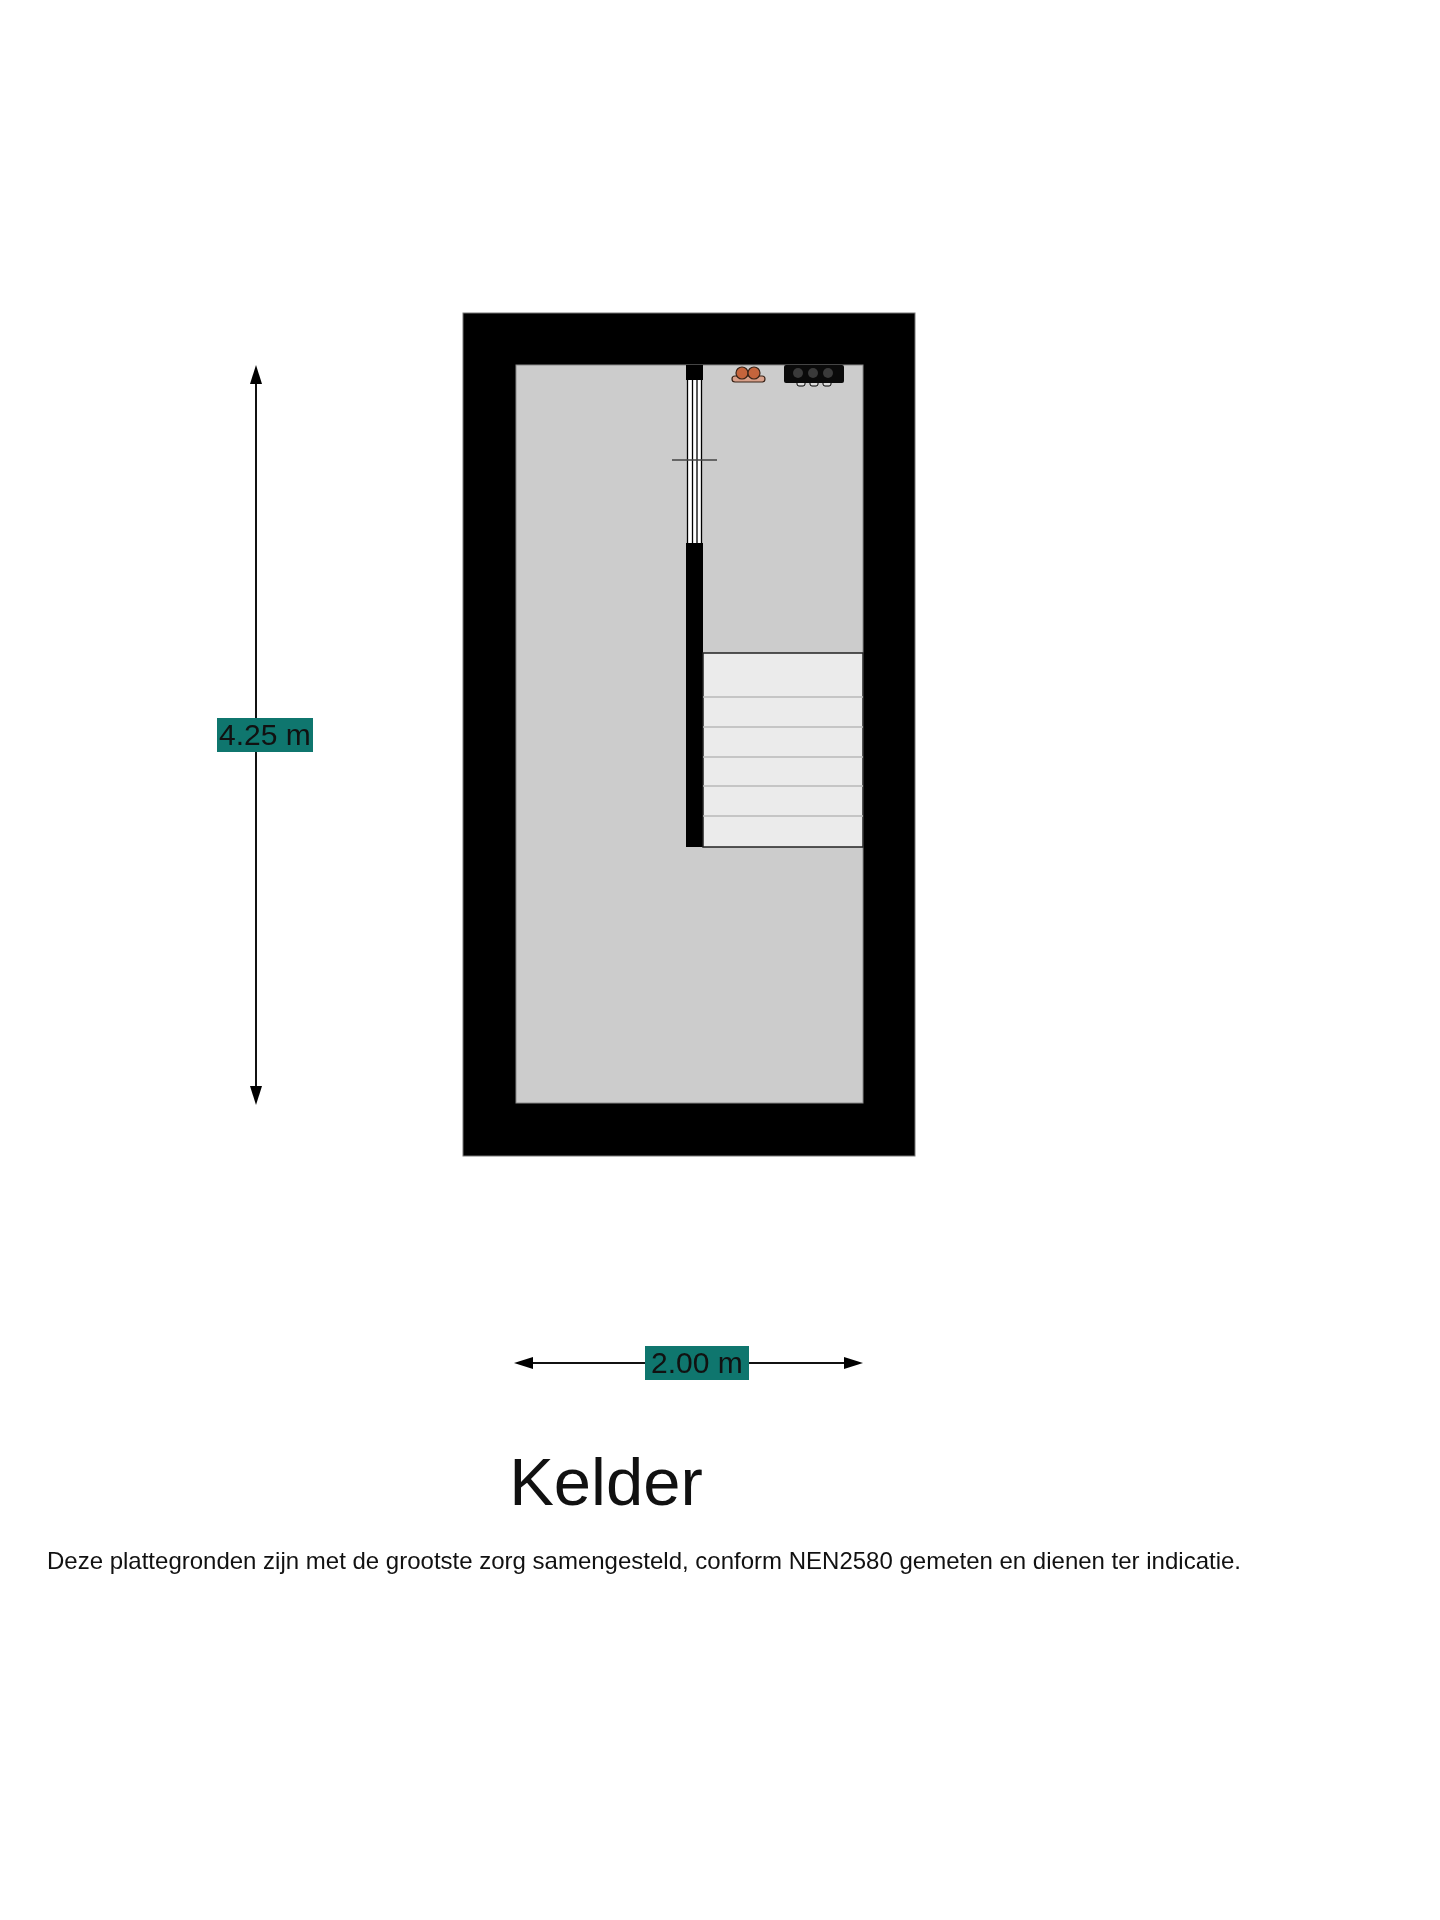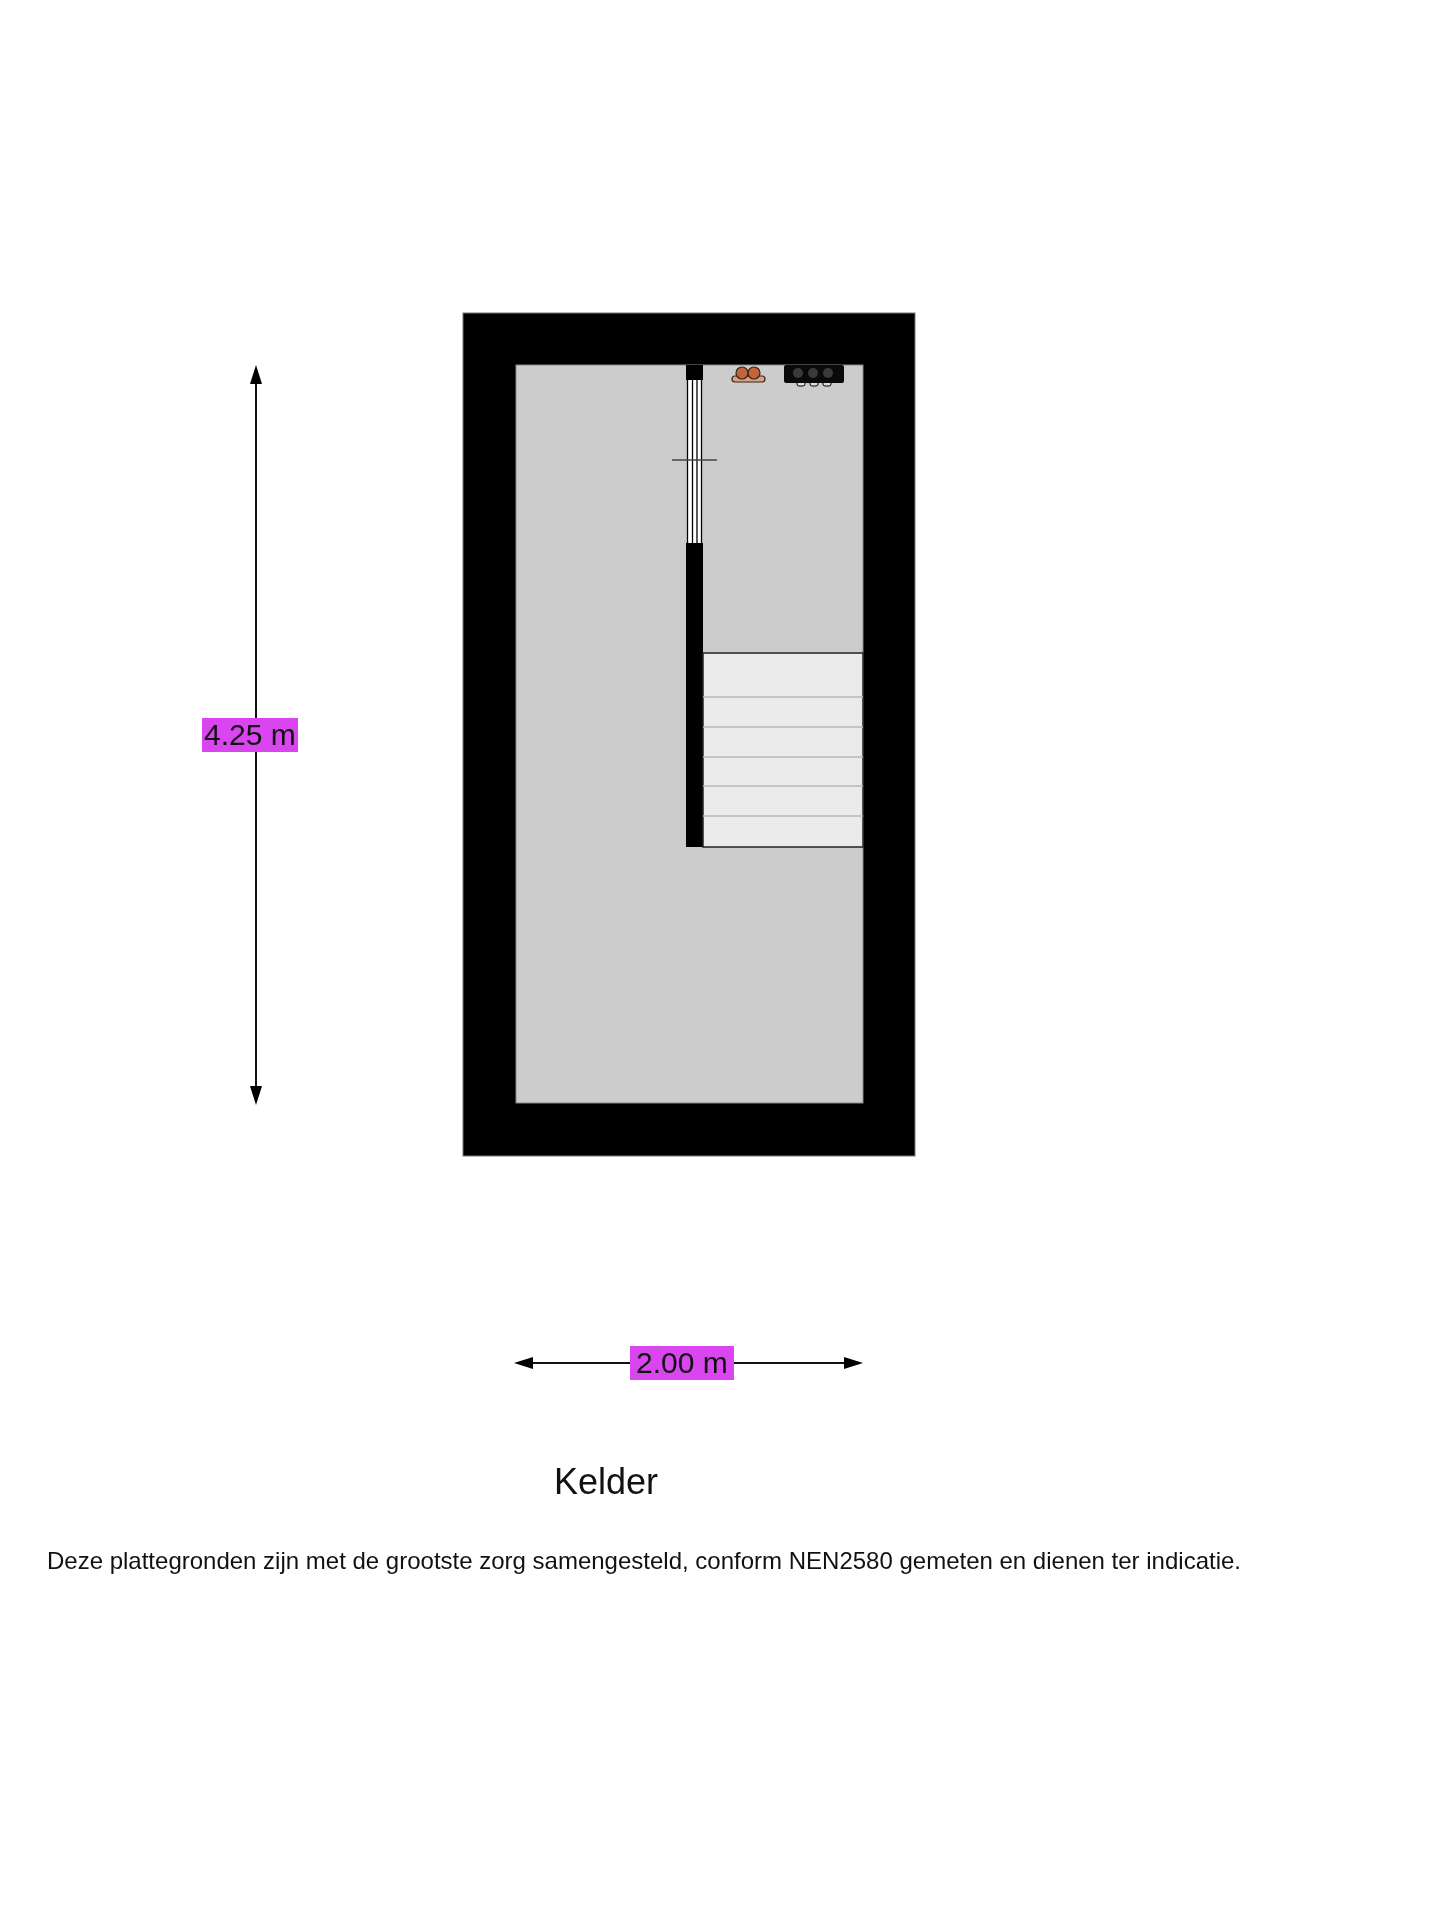--- a/index.html
+++ b/index.html
@@ -20,40 +20,41 @@
       left: 0;
       top: 0;
       width: 1440px;
       height: 1920px;
     }
     .dim-label {
       position: absolute;
       font-size: 30px;
       line-height: 34px;
       white-space: nowrap;
-      background: #d946ef;
+      background: #0f766e;
       color: #111111;
+      margin-left: 15px;
     }
     #dim-vertical-label {
       left: 202px;
       top: 718px;
       padding: 0 2px;
     }
     #dim-horizontal-label {
       left: 630px;
       top: 1346px;
       padding: 0 6px;
     }
     #floor-title {
       position: absolute;
       left: 0;
       width: 1212px;
       top: 1452px;
       text-align: center;
-      font-size: 36px;
+      font-size: 67px;
       line-height: 60px;
       color: #111111;
     }
     #disclaimer {
       position: absolute;
       left: 0;
       width: 1288px;
       top: 1544px;
       text-align: center;
       font-size: 24px;

